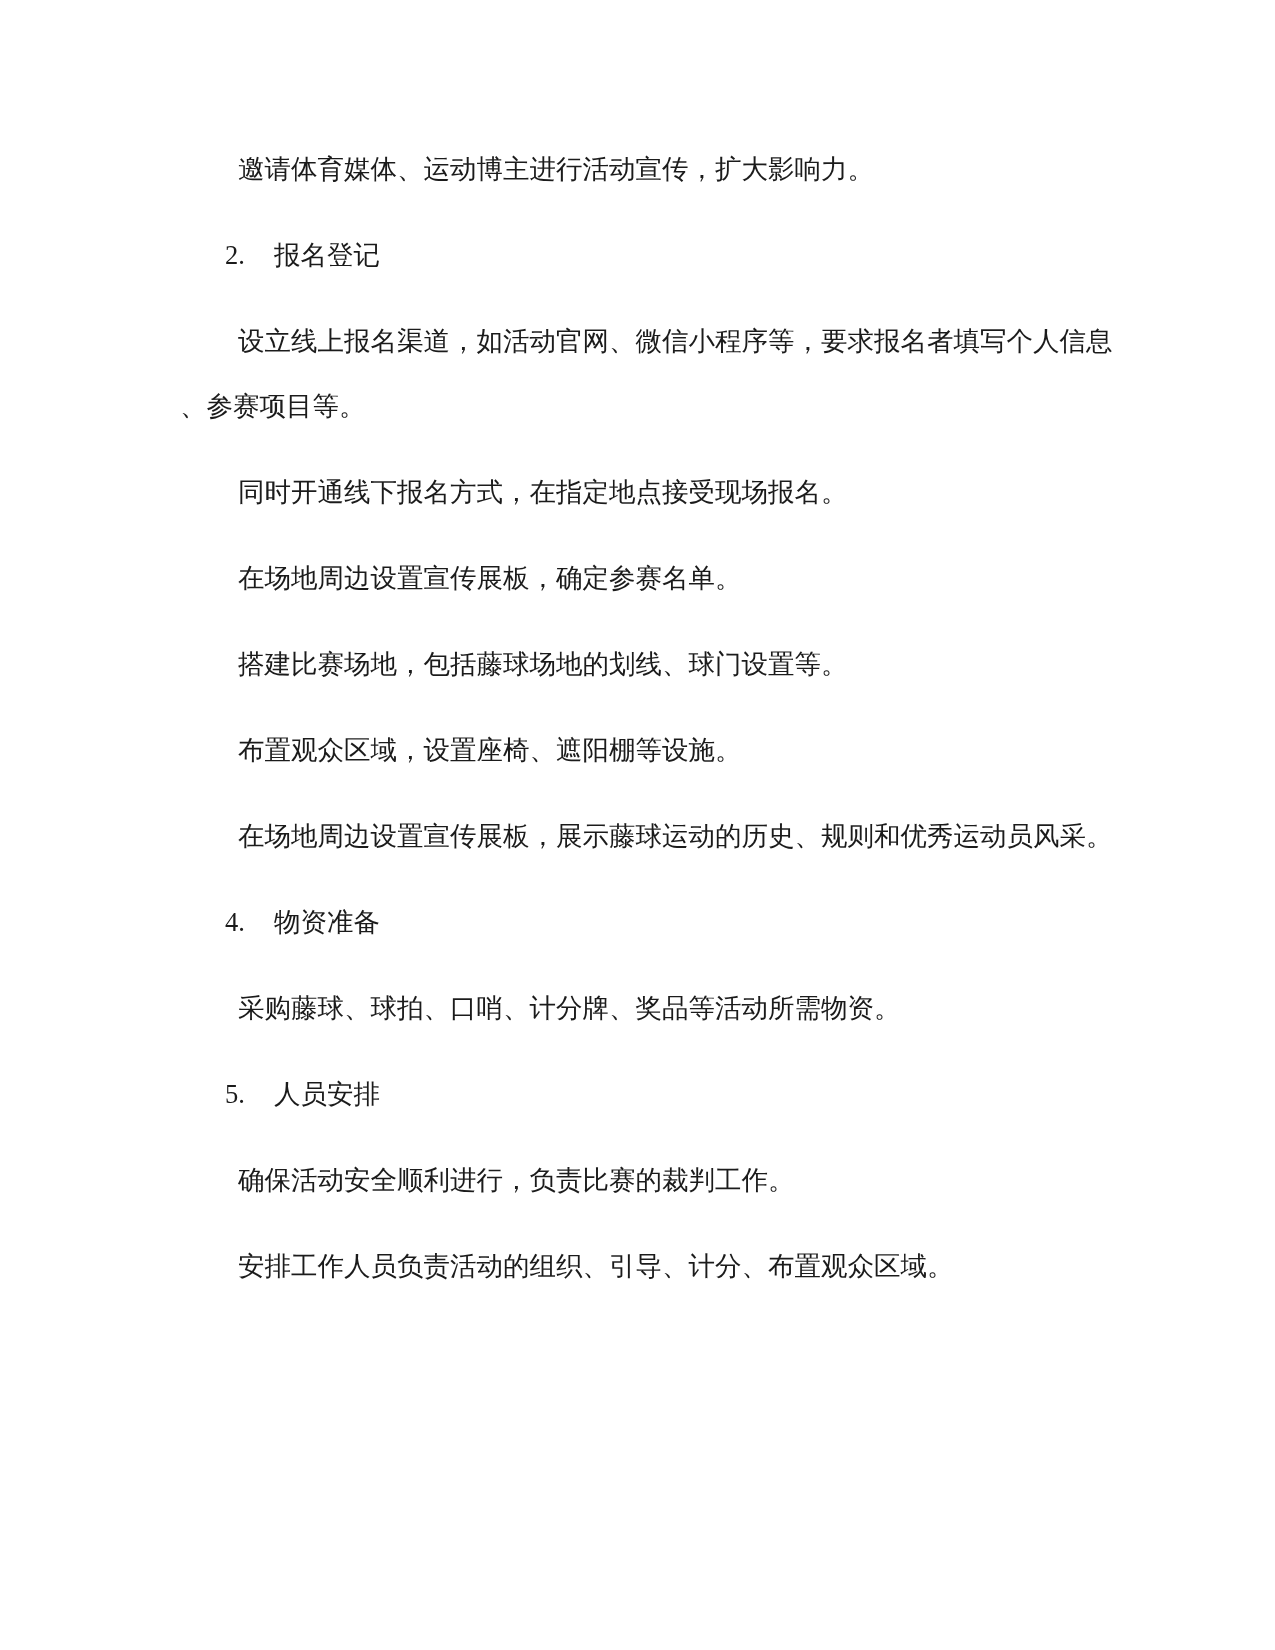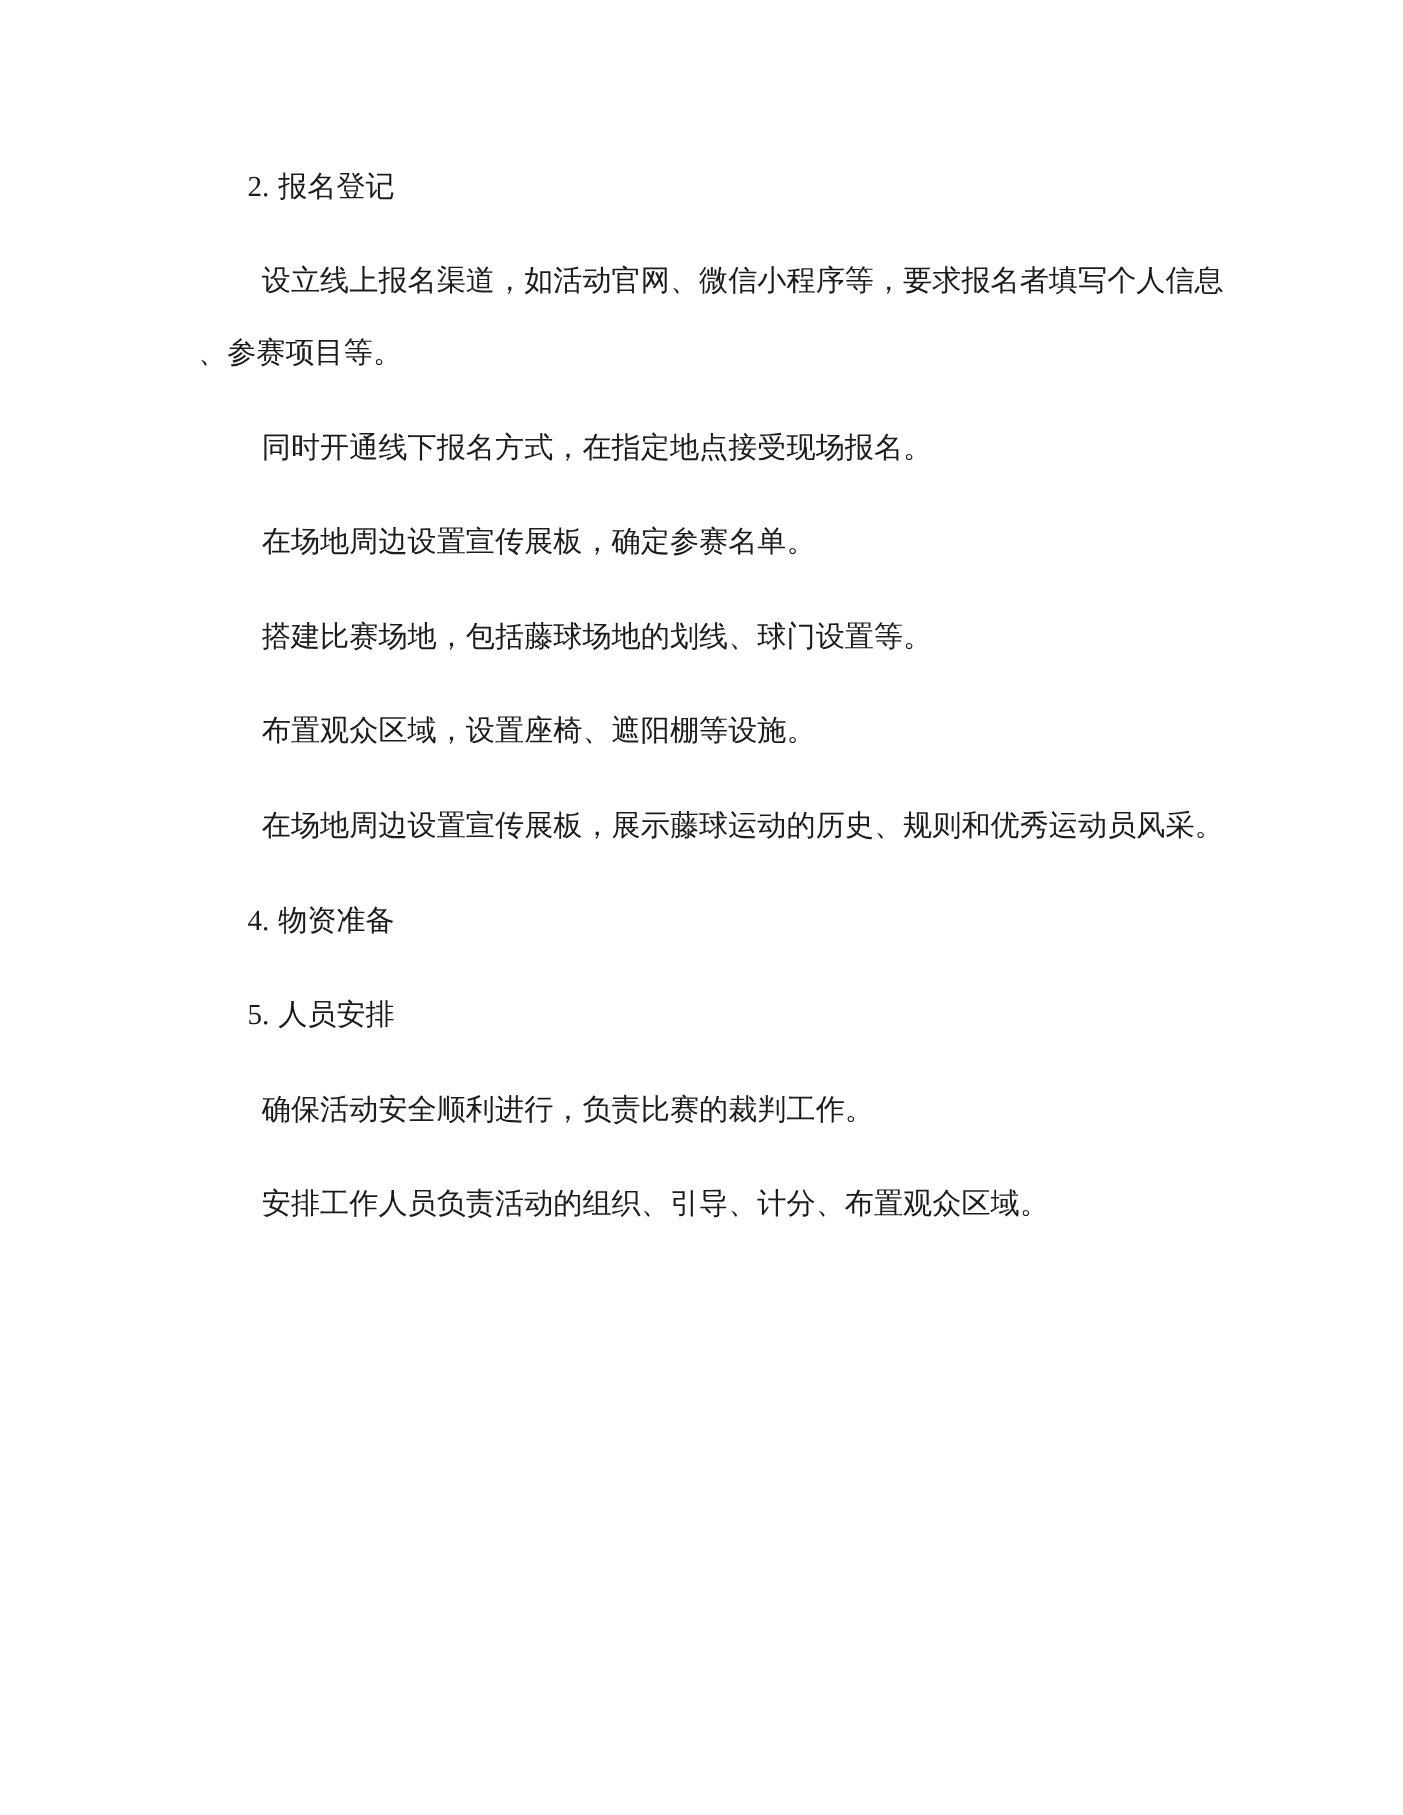--- a/index.html
+++ b/index.html
@@ -41,28 +41,31 @@
   }
   .para.heading .line {
     padding-left: 45px;
     text-indent: 0;
   }
   .heading-num {
     display: inline-block;
   }
   .heading-title {
     display: inline-block;
-    margin-left: 8px;
+    margin-left: 29px;
   }
 </style>
 </head>
 <body>
 
 <div class="doc-page">
   <div class="doc-content" id="doc-content">
+      <div class="para body">
+        <div class="line indent">邀请体育媒体、运动博主进行活动宣传，扩大影响力。</div>
+      </div>
       <div class="para heading">
         <div class="line"><span class="heading-num">2.</span><span class="heading-title">报名登记</span></div>
       </div>
       <div class="para body">
         <div class="line indent">设立线上报名渠道，如活动官网、微信小程序等，要求报名者填写个人信息</div>
         <div class="line">、参赛项目等。</div>
       </div>
       <div class="para body">
         <div class="line indent">同时开通线下报名方式，在指定地点接受现场报名。</div>
       </div>
@@ -74,20 +77,23 @@
       </div>
       <div class="para body">
         <div class="line indent">布置观众区域，设置座椅、遮阳棚等设施。</div>
       </div>
       <div class="para body">
         <div class="line indent">在场地周边设置宣传展板，展示藤球运动的历史、规则和优秀运动员风采。</div>
       </div>
       <div class="para heading">
         <div class="line"><span class="heading-num">4.</span><span class="heading-title">物资准备</span></div>
       </div>
+      <div class="para body">
+        <div class="line indent">采购藤球、球拍、口哨、计分牌、奖品等活动所需物资。</div>
+      </div>
       <div class="para heading">
         <div class="line"><span class="heading-num">5.</span><span class="heading-title">人员安排</span></div>
       </div>
       <div class="para body">
         <div class="line indent">确保活动安全顺利进行，负责比赛的裁判工作。</div>
       </div>
       <div class="para body">
         <div class="line indent">安排工作人员负责活动的组织、引导、计分、布置观众区域。</div>
       </div>
     </div>

